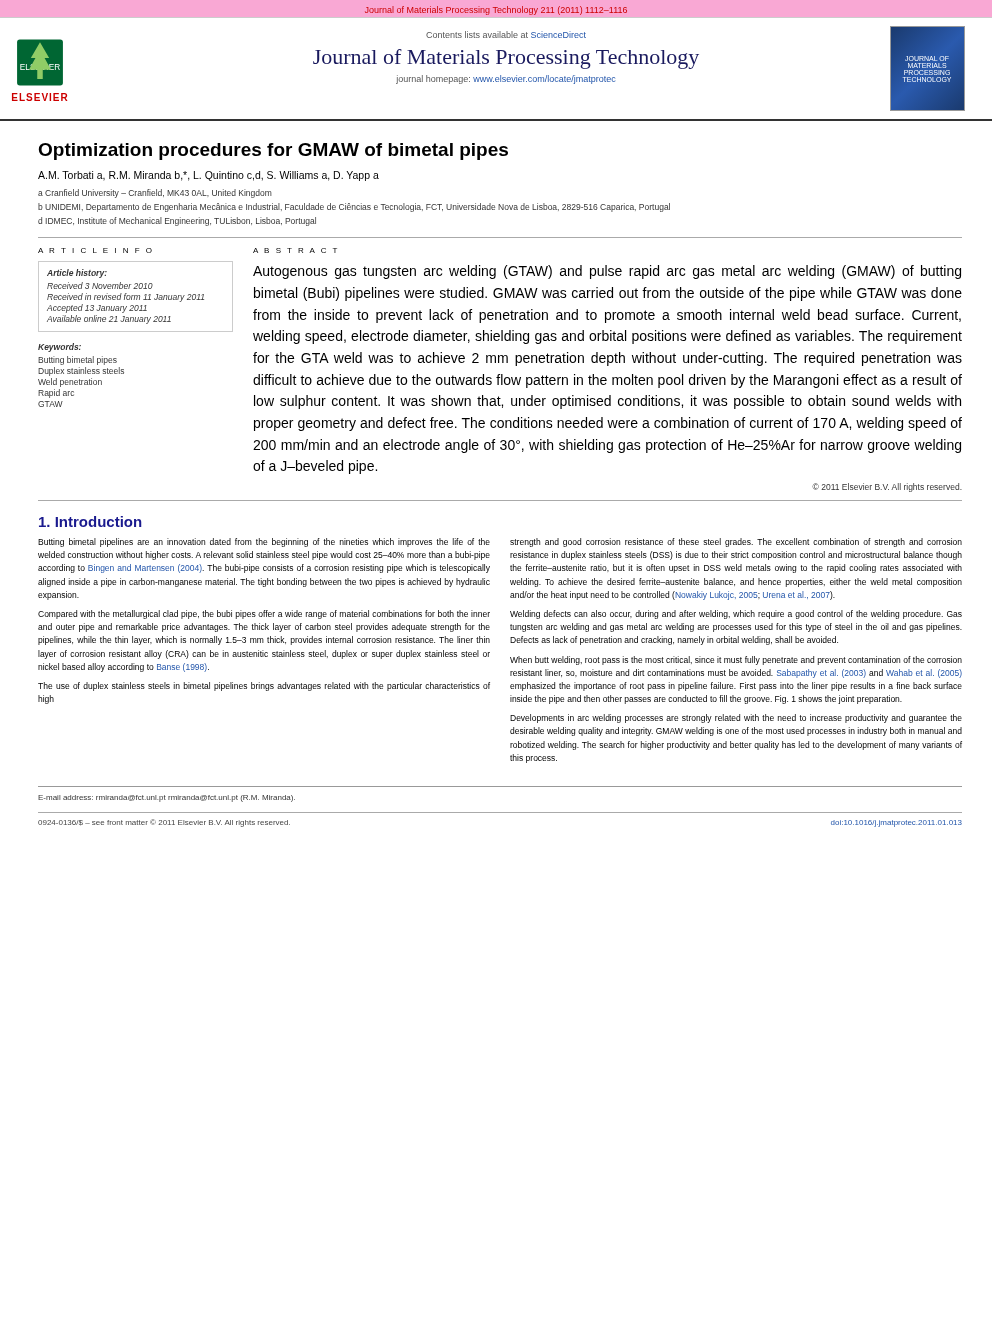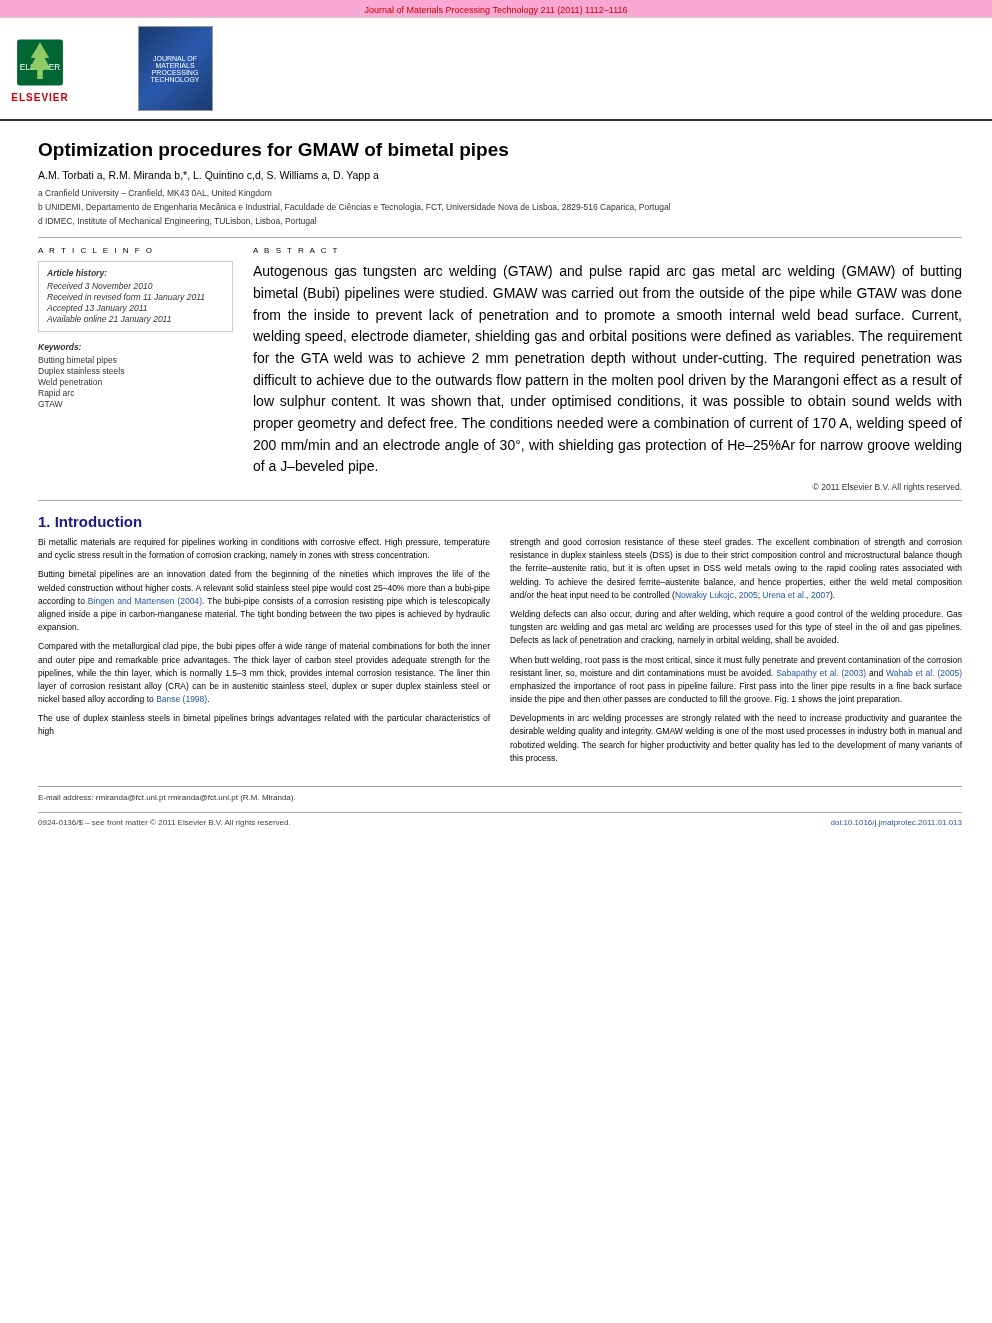--- a/index.html
+++ b/index.html
@@ -287,20 +287,31 @@
   <div class="header-left">
     <div class="elsevier-logo">
       <svg class="elsevier-tree" viewBox="0 0 60 60">
 
         <rect x="5" y="5" width="50" height="50" rx="3" fill="#006633"></rect>
         <text x="30" y="38" font-size="9" fill="white" text-anchor="middle" font-family="Arial">ELSEVIER</text>
 
         <polygon points="30,8 20,25 25,25 18,38 27,38 27,48 33,48 33,38 42,38 35,25 40,25" fill="#90cc66"></polygon>
       </svg>
       <div class="elsevier-wordmark">ELSEVIER</div>
+    </div>
+  </div>
+  <div class="header-center">
+    <div class="science-direct-line">
+      <span>Contents lists available at</span>
+      <a>ScienceDirect</a>
+    </div>
+    <div class="journal-title">Journal of Materials Processing Technology</div>
+    <div class="journal-homepage">
+      <span>journal homepage:</span>
+      <a>www.elsevier.com/locate/jmatprotec</a>
     </div>
   </div>
   <div class="header-right">
     <div class="journal-cover">
       <span>JOURNAL OF MATERIALS PROCESSING TECHNOLOGY</span>
     </div>
   </div>
 </div>
 
 <div class="paper-body">
@@ -352,21 +363,20 @@
 
   <div class="intro-section">
     <div class="section-title">
       <span>1.</span>
       <span>Introduction</span>
     </div>
 
     <div class="two-col-text">
 
       <div class="text-col">
-        <p>Bi metallic materials are required for pipelines working in conditions with corrosive effect. High pressure, temperature and cyclic stress result in the formation of corrosion cracking, namely in zones with stress concentration.</p>
         <p>Butting bimetal pipelines are an innovation dated from the beginning of the nineties which improves the life of the welded construction without higher costs. A relevant solid stainless steel pipe would cost 25–40% more than a bubi-pipe according to <a>Bingen and Martensen (2004)</a>. The bubi-pipe consists of a corrosion resisting pipe which is telescopically aligned inside a pipe in carbon-manganese material. The tight bonding between the two pipes is achieved by hydraulic expansion.</p>
         <p>Compared with the metallurgical clad pipe, the bubi pipes offer a wide range of material combinations for both the inner and outer pipe and remarkable price advantages. The thick layer of carbon steel provides adequate strength for the pipelines, while the thin layer, which is normally 1.5–3 mm thick, provides internal corrosion resistance. The liner thin layer of corrosion resistant alloy (CRA) can be in austenitic stainless steel, duplex or super duplex stainless steel or nickel based alloy according to <a>Banse (1998)</a>.</p>
         <p>The use of duplex stainless steels in bimetal pipelines brings advantages related with the particular characteristics of high</p>
       </div>
 
       <div class="text-col">
         <p>strength and good corrosion resistance of these steel grades. The excellent combination of strength and corrosion resistance in duplex stainless steels (DSS) is due to their strict composition control and microstructural balance though the ferrite–austenite ratio, but it is often upset in DSS weld metals owing to the rapid cooling rates associated with welding. To achieve the desired ferrite–austenite balance, and hence properties, either the weld metal composition and/or the heat input need to be controlled (<a>Nowakiy Lukojc, 2005</a>; <a>Urena et al., 2007</a>).</p>
         <p>Welding defects can also occur, during and after welding, which require a good control of the welding procedure. Gas tungsten arc welding and gas metal arc welding are processes used for this type of steel in the oil and gas pipelines. Defects as lack of penetration and cracking, namely in orbital welding, shall be avoided.</p>
         <p>When butt welding, root pass is the most critical, since it must fully penetrate and prevent contamination of the corrosion resistant liner, so, moisture and dirt contaminations must be avoided. <a>Sabapathy et al. (2003)</a> and <a>Wahab et al. (2005)</a> emphasized the importance of root pass in pipeline failure. First pass into the liner pipe results in a fine back surface inside the pipe and then other passes are conducted to fill the groove. Fig. 1 shows the joint preparation.</p>
         <p>Developments in arc welding processes are strongly related with the need to increase productivity and guarantee the desirable welding quality and integrity. GMAW welding is one of the most used processes in industry both in manual and robotized welding. The search for higher productivity and better quality has led to the development of many variants of this process.</p>

